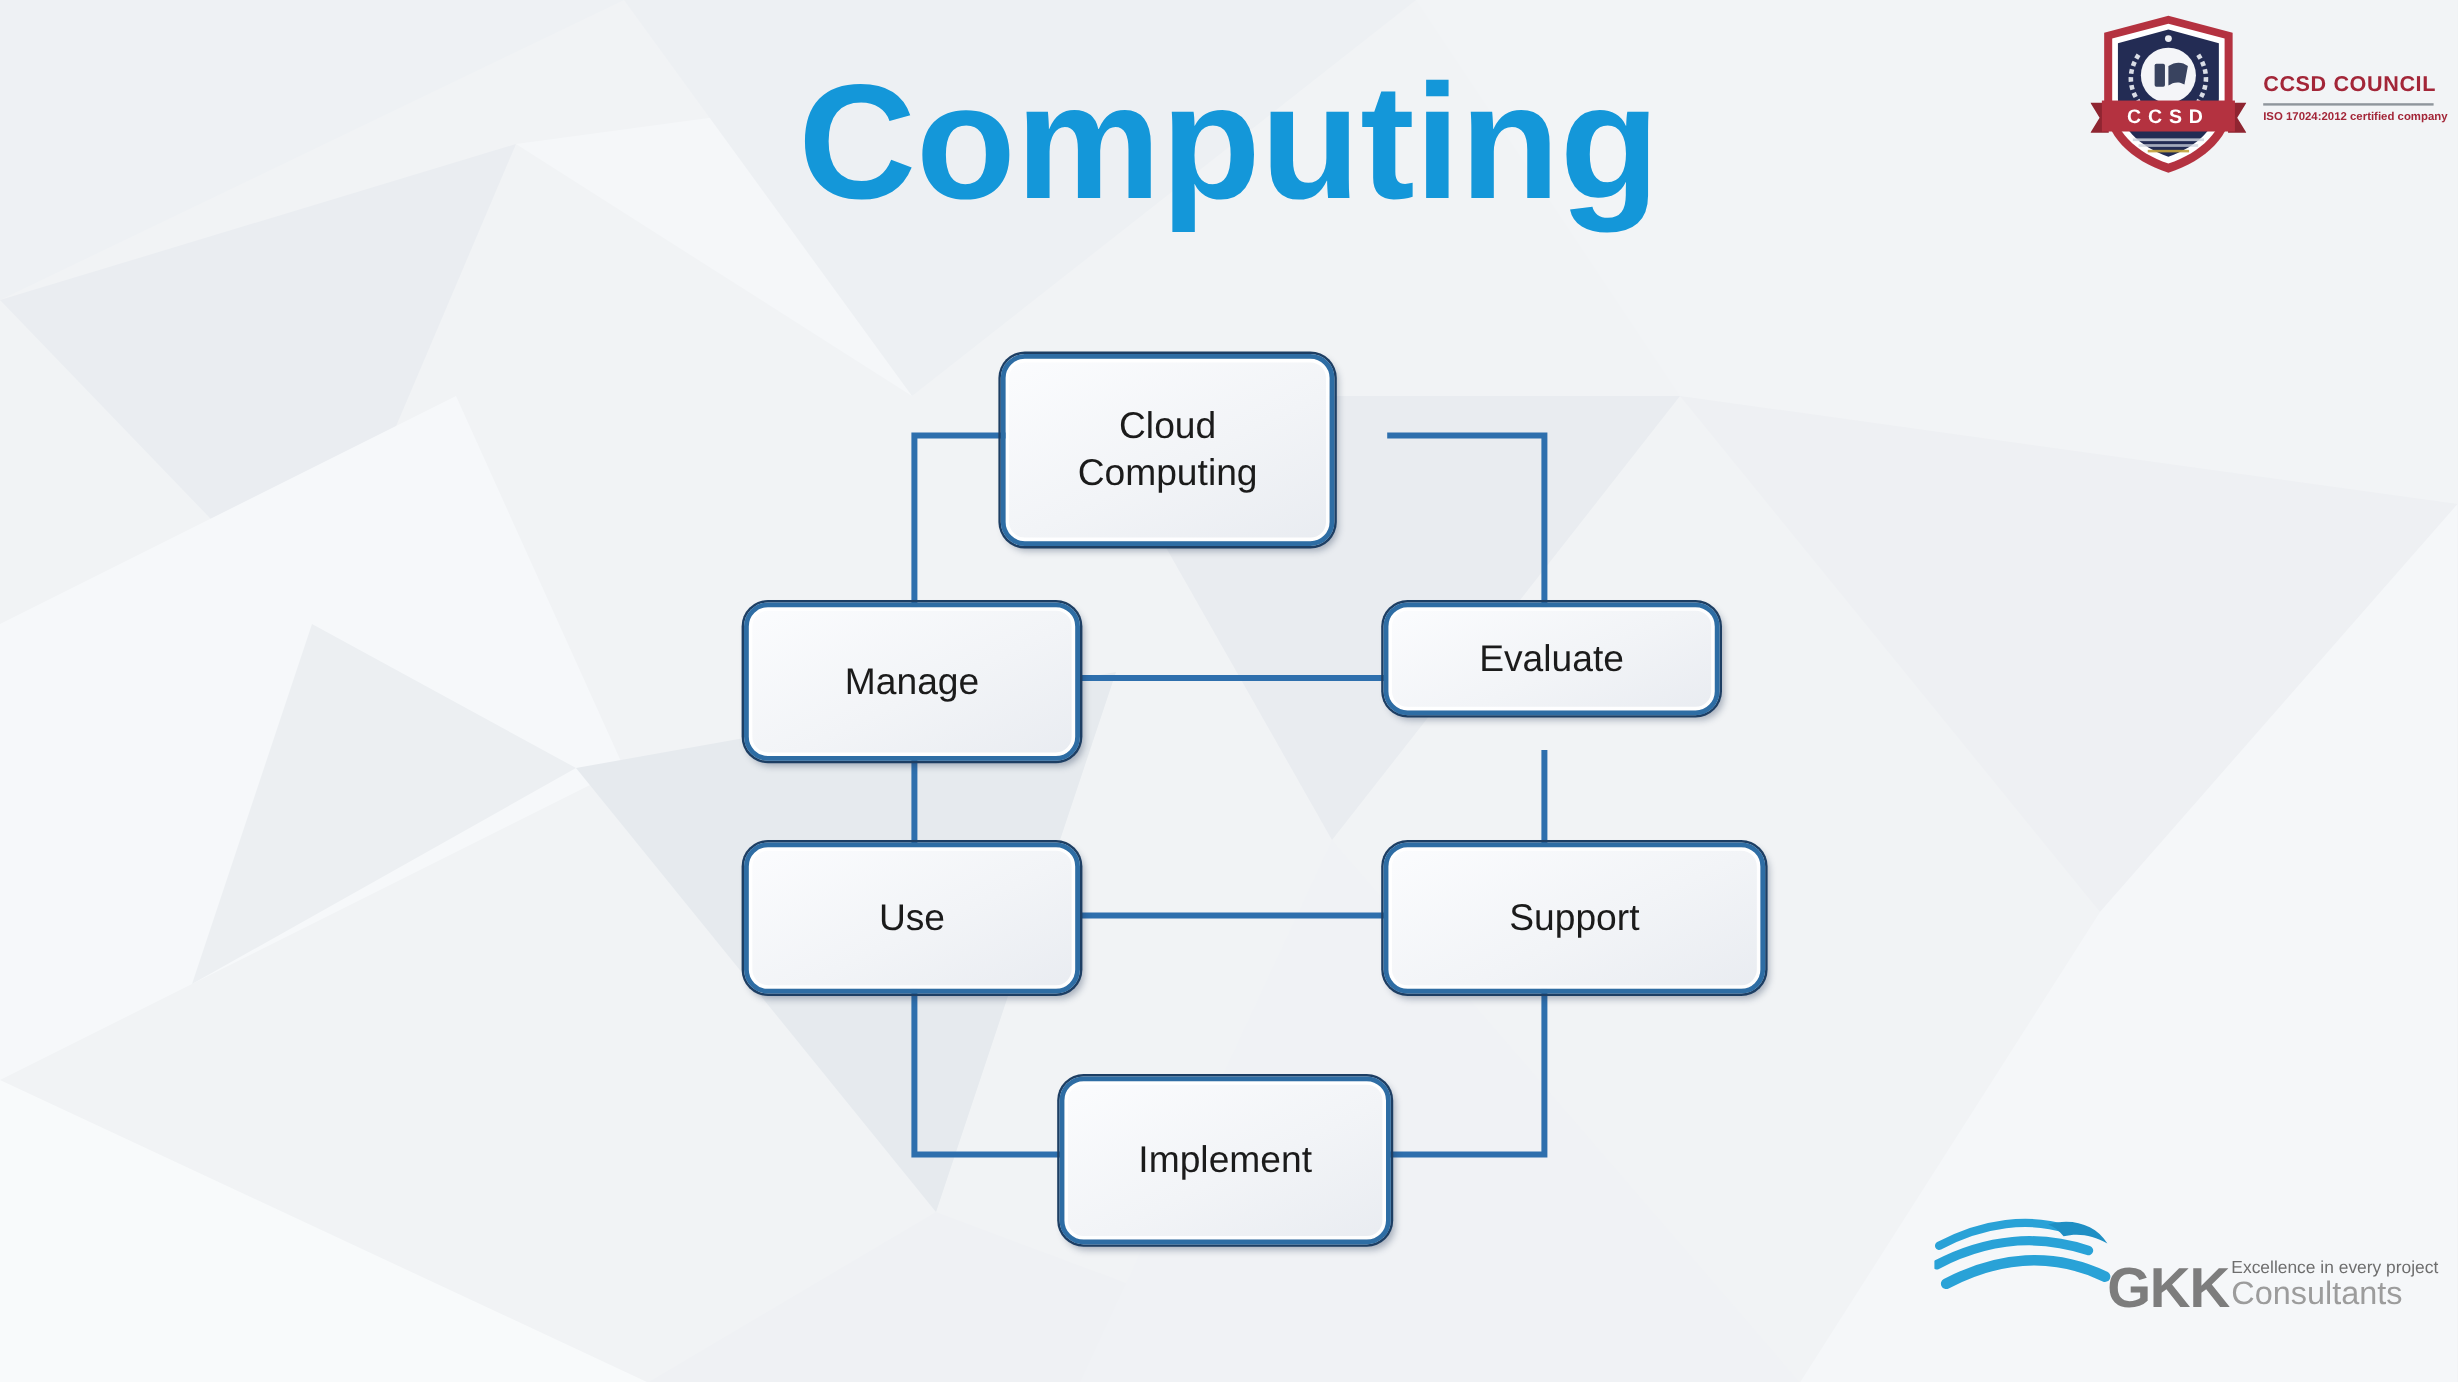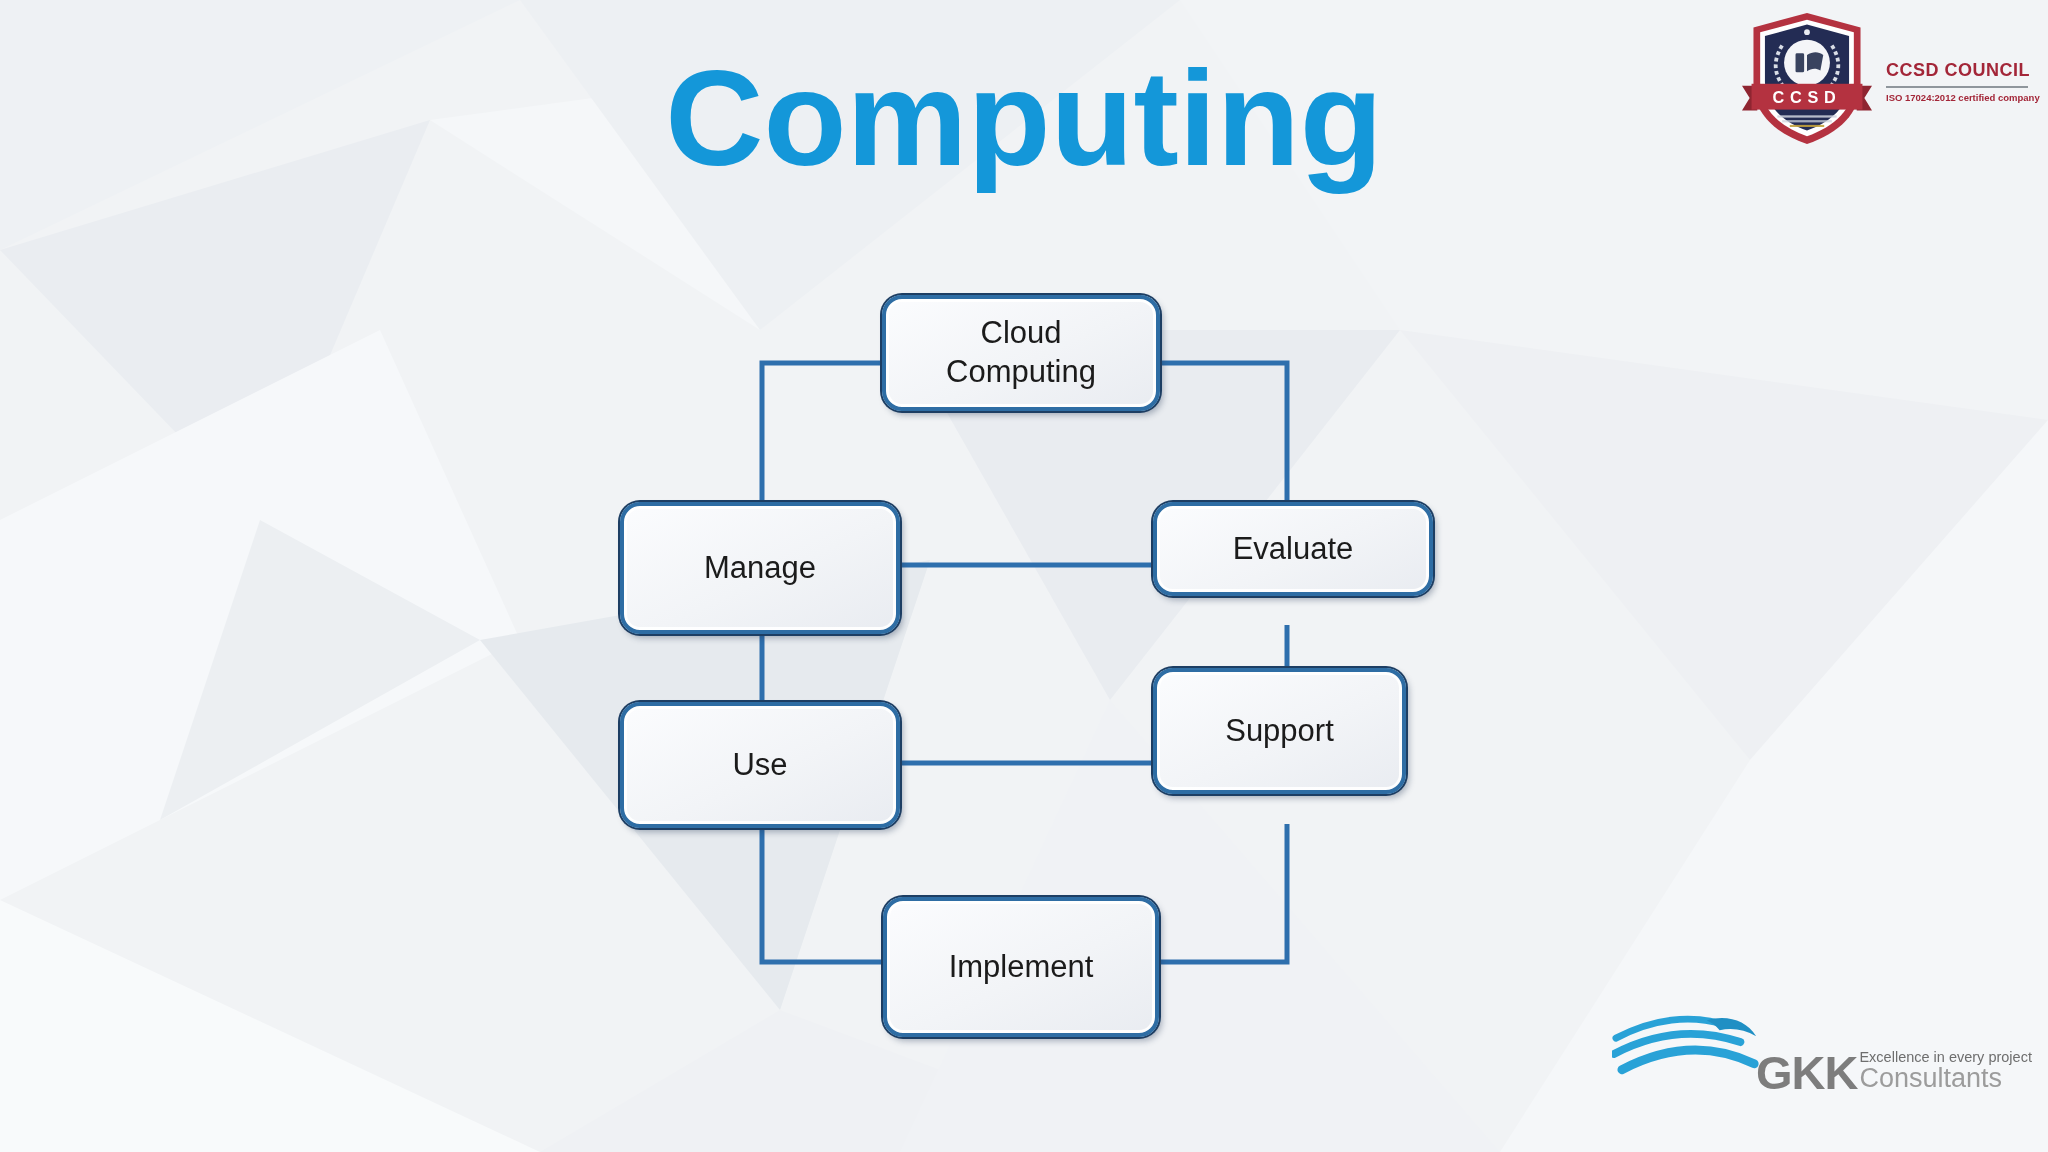--- a/index.html
+++ b/index.html
@@ -17,26 +17,26 @@
 
   
   .node{
     position:absolute;box-sizing:border-box;
     border:4px solid #2e6da4;border-radius:20px;
     background:linear-gradient(155deg,#fbfcfe 0%,#f2f4f7 55%,#e9ecf1 100%);
     box-shadow:0 0 0 2px #1d3e63, inset 0 0 0 3px rgba(255,255,255,.92), 3px 4px 6px rgba(30,50,80,.35);
     display:flex;align-items:center;justify-content:center;
     color:#1b1b1b;font-size:31px;text-align:center;line-height:1.25;
   }
-  #node-cloud     {left:882px; top:295px;width:278px;height:116px}
+  #node-cloud     {left:834px; top:295px;width:278px;height:160px}
   #node-cloud .node-label{max-width:180px}
   #node-manage    {left:620px; top:502px;width:280px;height:132px}
   #node-evaluate  {left:1153px;top:502px;width:280px;height:94px}
   #node-use       {left:620px; top:702px;width:280px;height:126px}
-  #node-support   {left:1153px;top:668px;width:253px;height:126px}
+  #node-support   {left:1153px;top:702px;width:318px;height:126px}
   #node-implement {left:883px; top:897px;width:276px;height:140px}
 
   .connector{stroke:#2e6fad;stroke-width:5;fill:none}
 
   
   .ccsd{position:absolute;left:1742px;top:8px;display:flex;align-items:flex-start}
   .ccsd-shield{width:130px;height:142px}
   .ccsd-textcol{margin-left:14px;margin-top:52px;width:150px}
   .ccsd-name{font-size:18px;font-weight:bold;color:#a32638;letter-spacing:.5px;white-space:nowrap}
   .ccsd-divider{height:2px;background:#8f969c;margin:5px 0 4px 0;width:142px}

